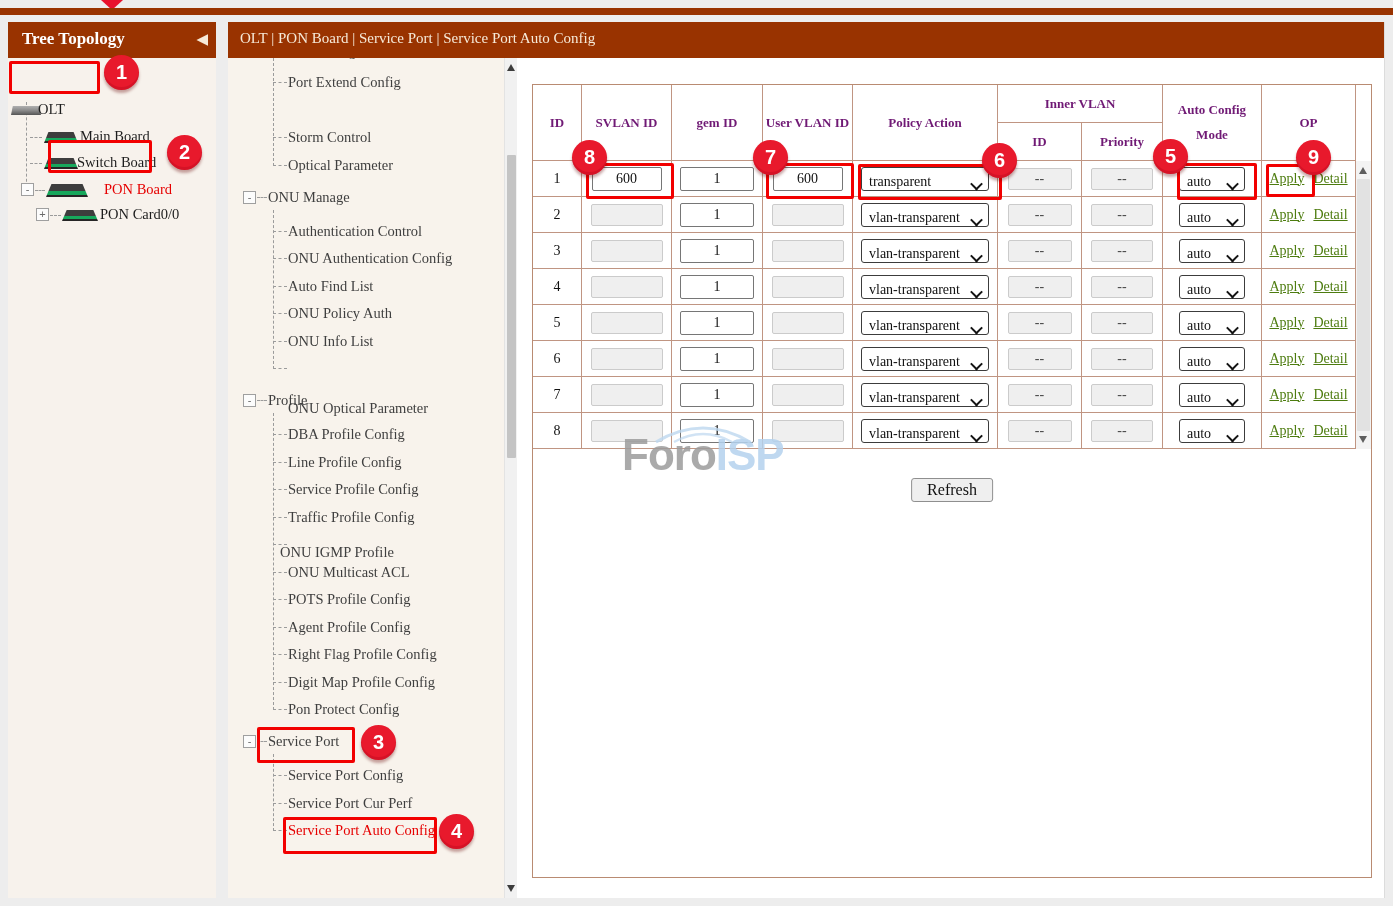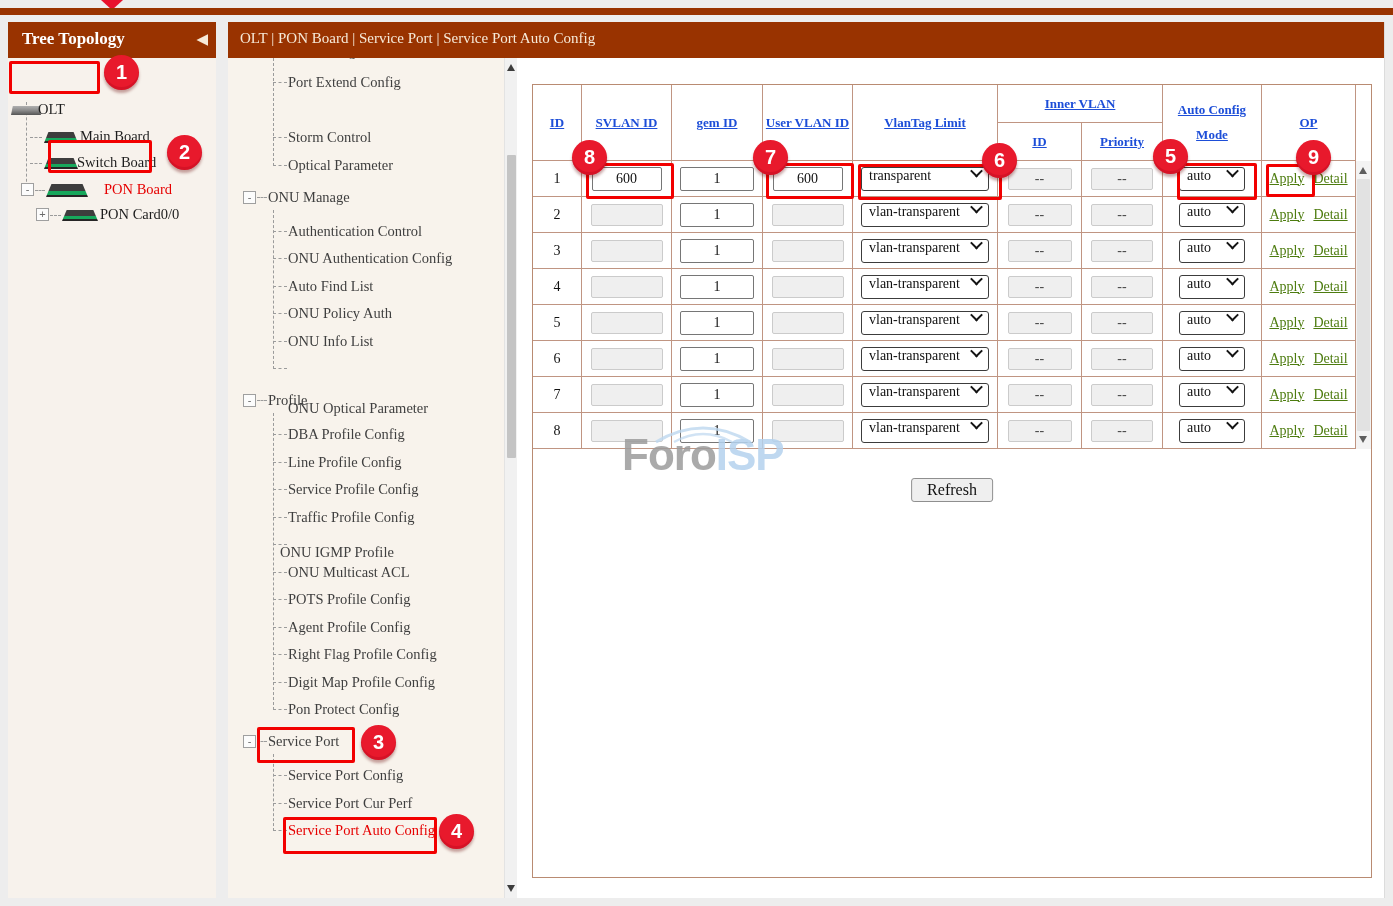--- a/index.html
+++ b/index.html
@@ -46,37 +46,37 @@
   .sb-thumb{position:absolute;left:2px;width:9px;background:#c4c4c4;border-radius:1px;}
   
   :root{--tb:#c09582;}
   #table-box{position:absolute;left:532px;top:84px;width:840px;height:794px;
     border:1px solid #b98b72;box-sizing:border-box;background:#fff;}
   #thead{position:absolute;left:0;top:0;display:grid;
     grid-template-columns:49px 90px 91px 90px 145px 84px 81px 99px 94px 15px;
     grid-template-rows:38px 38px;}
   .hc{display:flex;align-items:center;justify-content:center;
     border-right:1px solid var(--tb);border-bottom:1px solid var(--tb);
-    color:#1d4ed8;font-weight:bold;font-size:13px;white-space:nowrap;text-decoration:underline;}
+    color:#701a75;font-weight:bold;font-size:13px;white-space:nowrap;}
   .h-id{grid-column:1;grid-row:1/3;}  .h-svlan{grid-column:2;grid-row:1/3;}
   .h-gem{grid-column:3;grid-row:1/3;} .h-user{grid-column:4;grid-row:1/3;}
   .h-vtag{grid-column:5;grid-row:1/3;} .h-inner{grid-column:6/8;grid-row:1;}
   .h-iid{grid-column:6;grid-row:2;} .h-ipri{grid-column:7;grid-row:2;}
   .h-mode{grid-column:8;grid-row:1/3;flex-direction:column;line-height:1.3;gap:8px;}
   .h-op{grid-column:9;grid-row:1/3;} .h-fill{grid-column:10;grid-row:1/3;border:none;}
   #tbody{position:absolute;left:0;top:76px;}
   .trow2{display:grid;grid-template-columns:49px 90px 91px 90px 145px 84px 81px 99px 94px;height:36px;}
   .bc{display:flex;align-items:center;justify-content:center;
     border-right:1px solid var(--tb);border-bottom:1px solid var(--tb);font-size:14px;color:#111;gap:9px;}
   .inp{box-sizing:border-box;height:24px;width:70px;border:1px solid #767676;border-radius:2px;
     background:#fff;font-size:14px;display:flex;align-items:center;justify-content:center;}
   .inp.dis{width:72px;height:22px;background:#efefef;border-color:#cbcbcb;color:#4a4a4a;}
   .inp.gem{width:74px;}
   .sel{box-sizing:border-box;height:24px;border:1px solid #3c3c3c;border-radius:3px;background:#fff;
-    display:flex;align-items:flex-start;justify-content:space-between;padding:0 7px;font-size:14px;cursor:pointer;}
+    display:flex;align-items:flex-end;justify-content:space-between;padding:0 7px;font-size:14px;cursor:pointer;}
   .sel.vtag{width:128px;} .sel.mode{width:66px;}
   .chev{width:7px;height:7px;border-right:2px solid #141414;border-bottom:2px solid #141414;
     transform:rotate(45deg) translate(-1px,-1px);flex:none;}
   .lnk{color:#4d7c0f;text-decoration:underline;font-size:14px;cursor:pointer;white-space:nowrap;}
   #tbl-scrollbar{position:absolute;left:823px;top:76px;width:15px;height:288px;background:#f3f3f3;}
   #tbl-scrollbar .tri.up{border-bottom-color:#5e5e5e;left:3px;top:6px;}
   #tbl-scrollbar .tri.down{border-top-color:#5e5e5e;left:3px;bottom:6px;}
   #tbl-scrollbar .sb-thumb{left:1px;width:13px;top:18px;height:252px;background:#e2e2e2;}
   #refresh-btn{position:absolute;left:50%;top:393px;transform:translateX(-50%);
     background:#efefef;border:1px solid #8f8f8f;border-radius:3px;padding:2px 15px;
@@ -262,21 +262,21 @@
       <span class="sb-thumb" style="top:97px;height:303px"></span>
     </div>
   </div>
 
   <div id="table-box">
     <div id="thead">
       <div class="hc h-id">ID</div>
       <div class="hc h-svlan">SVLAN ID</div>
       <div class="hc h-gem">gem ID</div>
       <div class="hc h-user">User VLAN ID</div>
-      <div class="hc h-vtag">VlanTag Limit</div>
+      <div class="hc h-vtag">Policy Action</div>
       <div class="hc h-inner">Inner VLAN</div>
       <div class="hc h-iid">ID</div>
       <div class="hc h-ipri">Priority</div>
       <div class="hc h-mode">
         <span>Auto Config</span>
         <span>Mode</span>
       </div>
       <div class="hc h-op">OP</div>
       <div class="hc h-fill"></div>
     </div>

